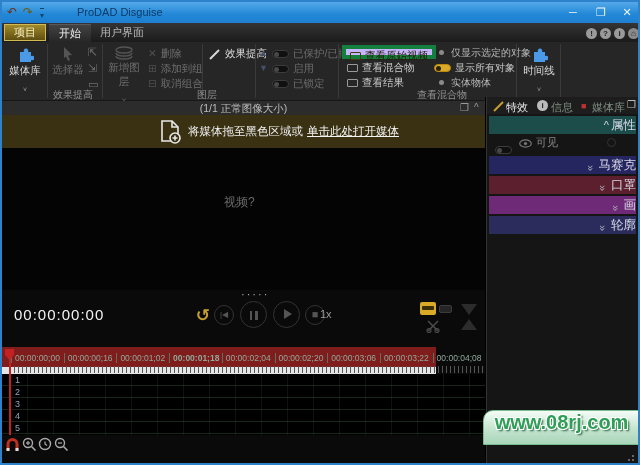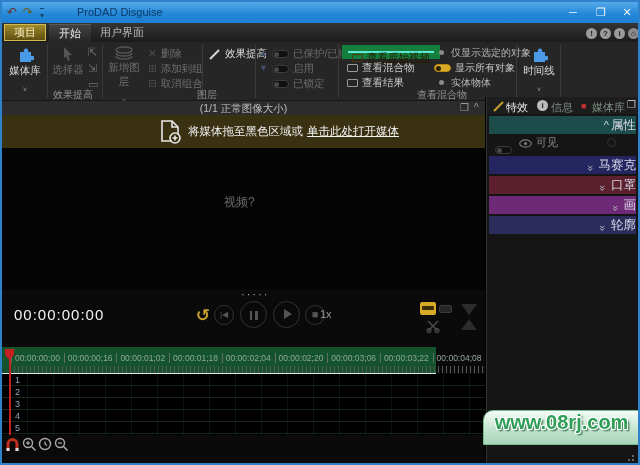--- a/index.html
+++ b/index.html
@@ -30,42 +30,42 @@
   .dim{color:#6e6e6e;}
   .lit{color:#d9d9d9;}
   .smallrow{font-size:10.5px;height:13px;line-height:13px;white-space:nowrap;}
   .toggle{display:inline-block;width:17px;height:8px;border-radius:4px;background:#101010;border:1px solid #3c3c3c;position:relative;vertical-align:middle;margin-right:4px;}
   .toggle i{position:absolute;left:1px;top:1px;width:5px;height:5px;border-radius:50%;background:#484848;}
   .toggle.on{background:#d9a928;border-color:#b8880f;}
   .toggle.on i{background:#2c2206;}
   .radio-dot{display:inline-block;width:5px;height:5px;border-radius:50%;background:#8a8a8a;margin:0 7px 1px 5px;}
   .monitor{display:inline-block;width:11px;height:8px;border:1.5px solid #9a9a9a;border-radius:1px;margin-right:4px;vertical-align:middle;}
   .viewbtn{height:14px;line-height:13px;font-size:10.5px;color:#c9c9c9;white-space:nowrap;}
-  .viewbtn.sel{background:#5eead4;color:#241b05;border:6px solid #15803d;text-decoration:underline;}
+  .viewbtn.sel{background:#c4b5fd;color:#241b05;border:4px solid #15803d;}
   .viewbtn.sel .monitor{border-color:#4a3a0a;}
   .arrowbtn{font-size:9px;color:#44506b;}
   
   #pv-header{left:0;top:99px;width:483px;height:14px;background:#2c2c2c;color:#bdbdbd;font-size:10.5px;text-align:center;line-height:14px;}
   .pvh-ic{top:100px;color:#9a9a9a;font-size:10px;line-height:12px;}
   #dropbar{left:0;top:113px;width:483px;height:33px;background:#3a3113;}
   #drop-text{left:186px;top:9px;font-size:11.5px;color:#efefef;}
   #open-link{left:305px;top:9px;font-size:11.5px;color:#f4f4f4;text-decoration:underline;cursor:pointer;}
   #pv-black{left:0;top:146px;width:483px;height:142px;background:#040404;}
   #pv-placeholder{left:222px;top:46px;color:#6a6a6a;font-size:12px;}
   
   #playbar{left:0;top:288px;width:483px;height:57px;background:#0a0a0a;}
   #dots{left:239px;top:-2px;color:#aaa;font-size:11px;letter-spacing:2px;}
   #timecode{left:12px;top:16px;color:#f2f2f2;font-size:15px;letter-spacing:1px;}
   .cbtn{border:1.5px solid #333;border-radius:50%;color:#555;text-align:center;}
   #loop-icon{left:194px;top:15px;color:#c8a030;font-size:17px;font-weight:bold;}
   #speed{left:318px;top:18px;color:#9a9a9a;font-size:11px;}
   .bars i{display:inline-block;width:2.5px;height:9px;background:#555;margin:0 1.5px;}
   .tri{display:inline-block;width:0;height:0;border-left:8px solid #555;border-top:5px solid transparent;border-bottom:5px solid transparent;margin-left:2px;}
   
-  #ruler{left:0;top:345px;width:434px;height:27px;background:#14532d;border-bottom:1px solid #e5e5e5;}
+  #ruler{left:0;top:345px;width:434px;height:27px;background:#7f1d1d;border-bottom:7px solid #e5e5e5;}
   .ruler-label{position:absolute;top:6px;font-size:8.5px;color:#8fa89a;border-left:1px solid #5f6f66;padding-left:3px;white-space:nowrap;}
   #ruler-ticks{left:8px;top:19px;width:486px;height:7px;
       background:repeating-linear-gradient(90deg,#565656 0 1px,transparent 1px 4px);}
   #ruler-end{left:494px;top:345px;width:1px;height:27px;background:#555;}
   #tracks{left:0;top:372px;width:493px;height:61px;background:#000;overflow:hidden;
       background-image:repeating-linear-gradient(180deg,transparent 0 11px,rgba(80,140,90,.28) 11px 12px),
                        repeating-linear-gradient(90deg,transparent 0 25px,rgba(80,140,90,.14) 25px 26px);}
   .tracknum{position:absolute;left:13px;font-size:9px;color:#93a4b5;}
   #right-row-num{left:486px;top:373px;font-size:9px;color:#93a4b5;}
   #playhead-line{left:7px;top:347px;width:2px;height:103px;background:#c42222;}
@@ -226,21 +226,21 @@
     <svg class="abs" style="left:455px;top:12px;" width="24" height="30">
       <path d="M12 13 L4 2 L20 2 Z M12 17 L4 28 L20 28 Z" fill="#2c2c2c"></path>
       </svg>
   </div>
 
   <div id="ruler" class="abs">
     <div id="ruler-labels">
         <span class="ruler-label" style="left: 9px;">00:00:00;00</span>
         <span class="ruler-label" style="left: 61.7px;">00:00:00;16</span>
         <span class="ruler-label" style="left: 114.4px;">00:00:01;02</span>
-        <span class="ruler-label" style="left: 167.1px;">00:00:01;18</span>
+        <span class="ruler-label" style="left: 167.1px; font-weight: bold;">00:00:01;18</span>
         <span class="ruler-label" style="left: 219.8px;">00:00:02;04</span>
         <span class="ruler-label" style="left: 272.5px;">00:00:02;20</span>
         <span class="ruler-label" style="left: 325.2px;">00:00:03;06</span>
         <span class="ruler-label" style="left: 377.9px;">00:00:03;22</span>
         <span class="ruler-label" style="left: 430.6px;">00:00:04;08</span>
       </div>
     <div class="abs" id="ruler-ticks"></div>
   </div>
   <div class="abs" id="ruler-end"></div>
 

